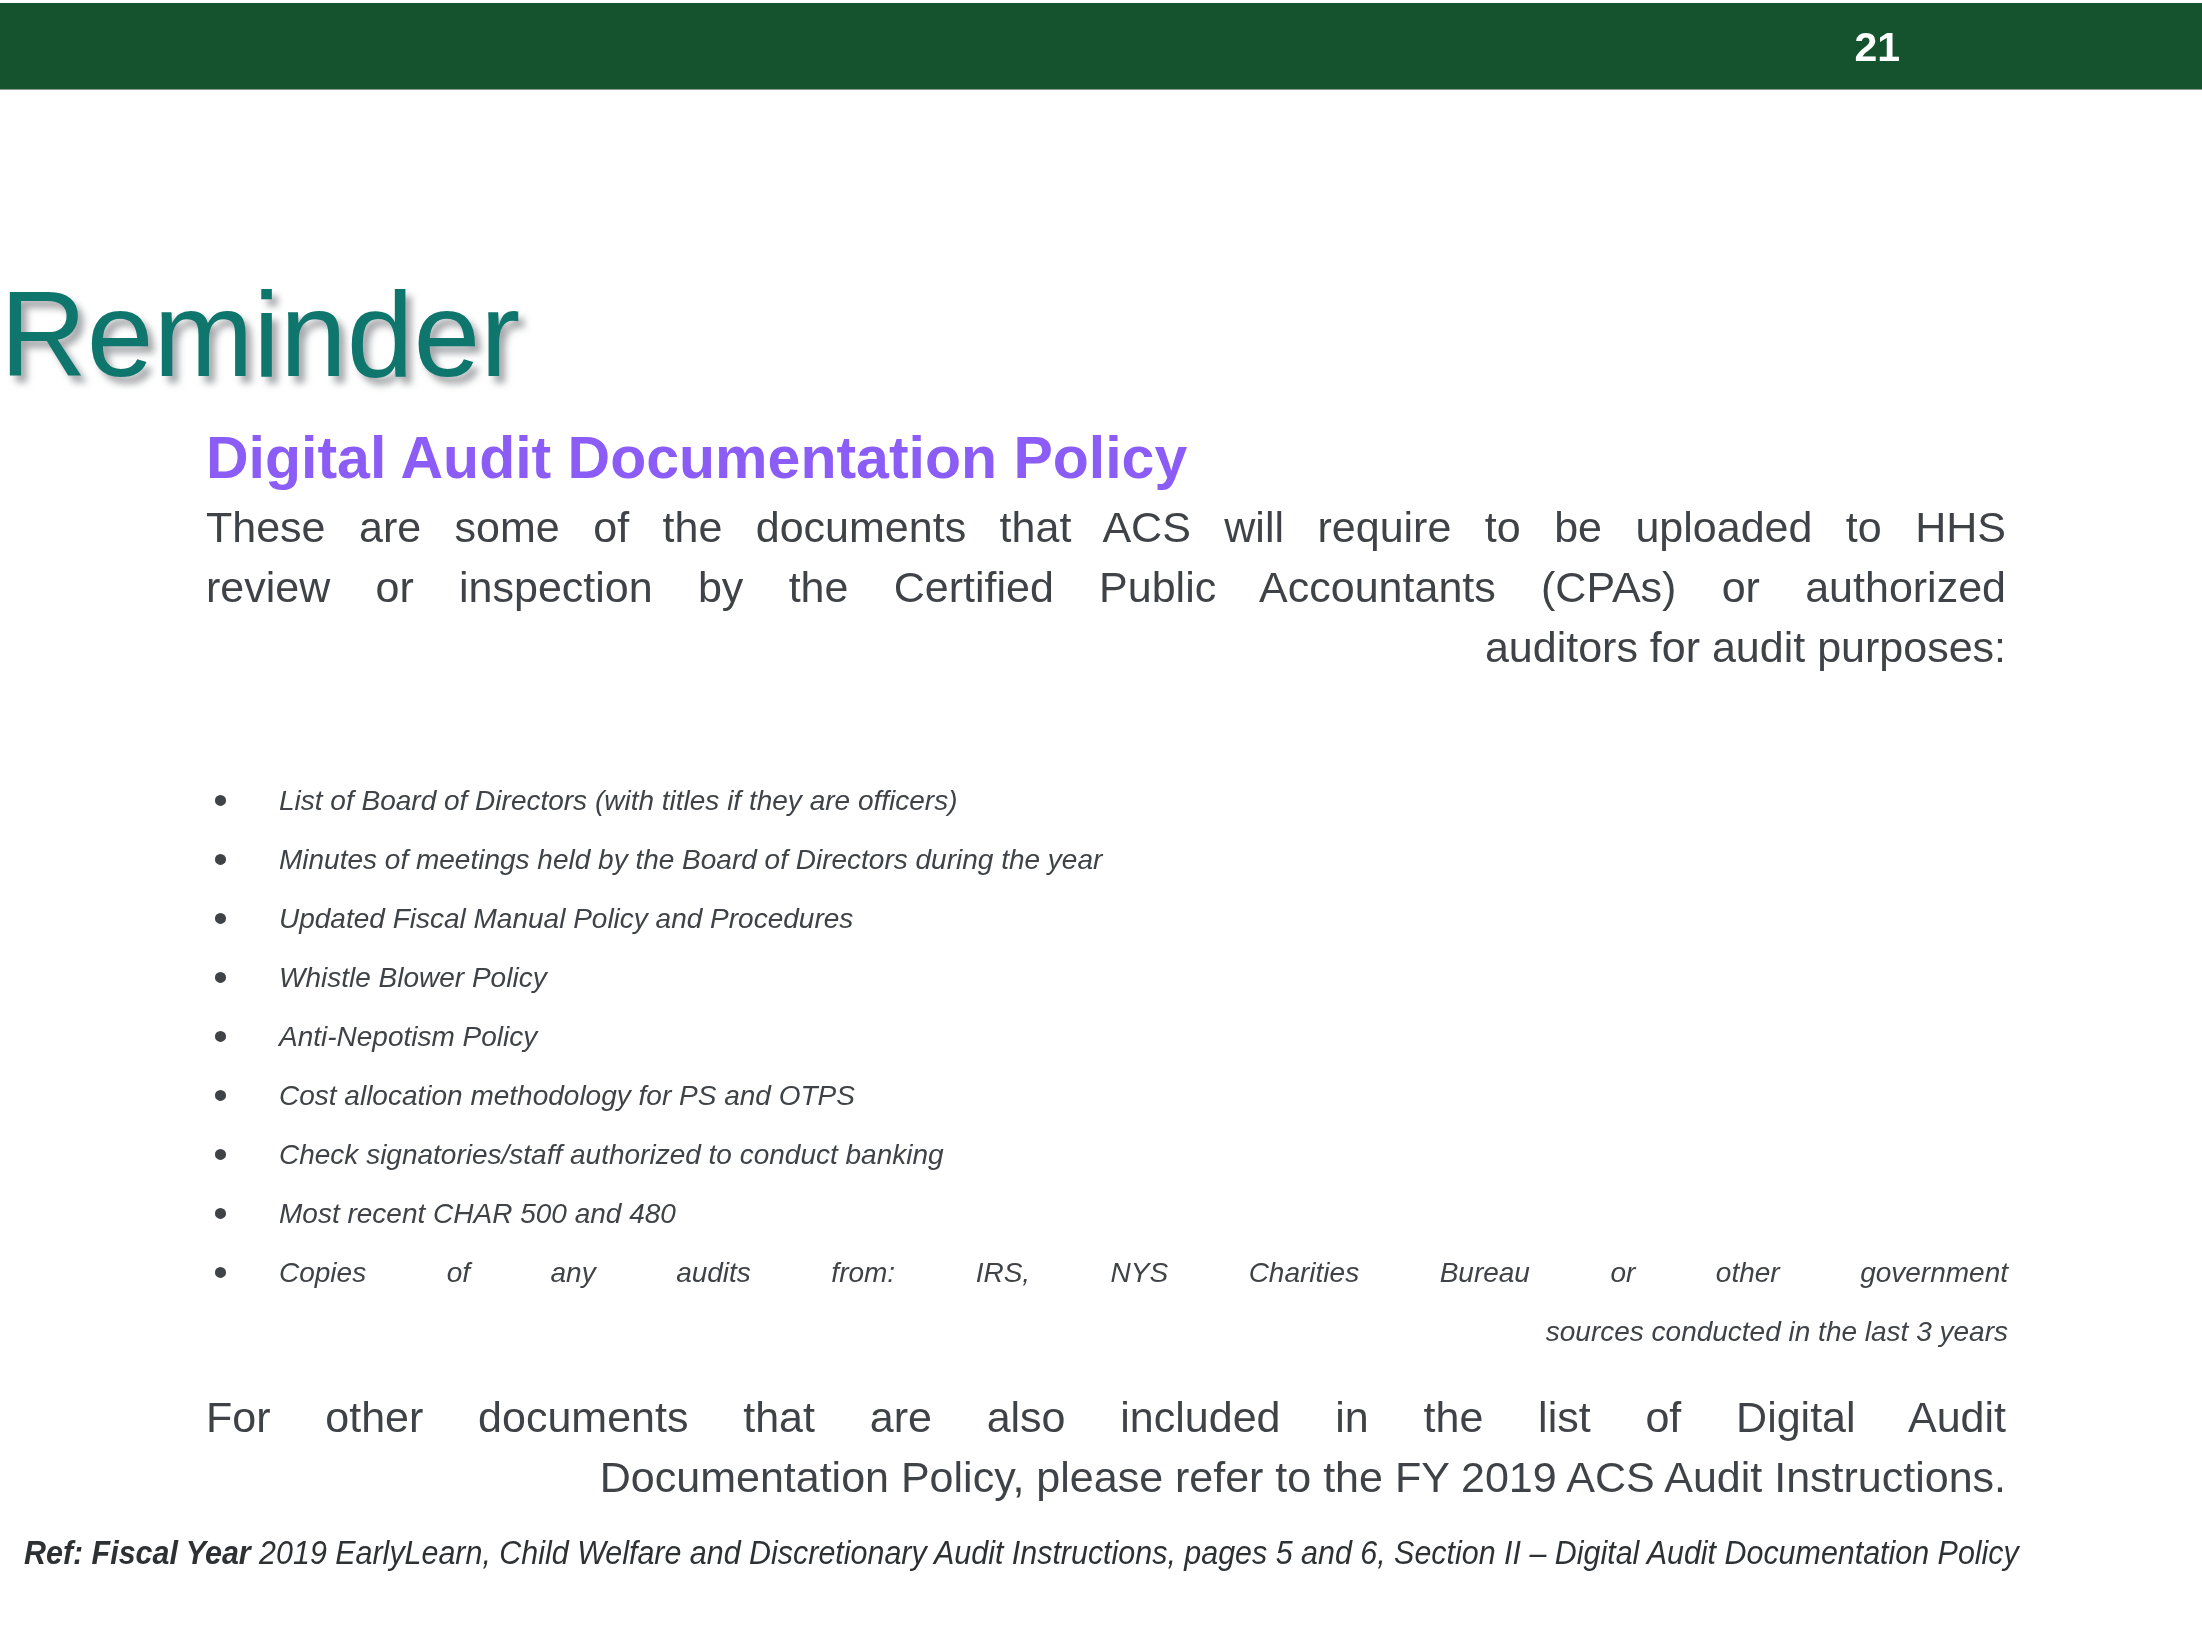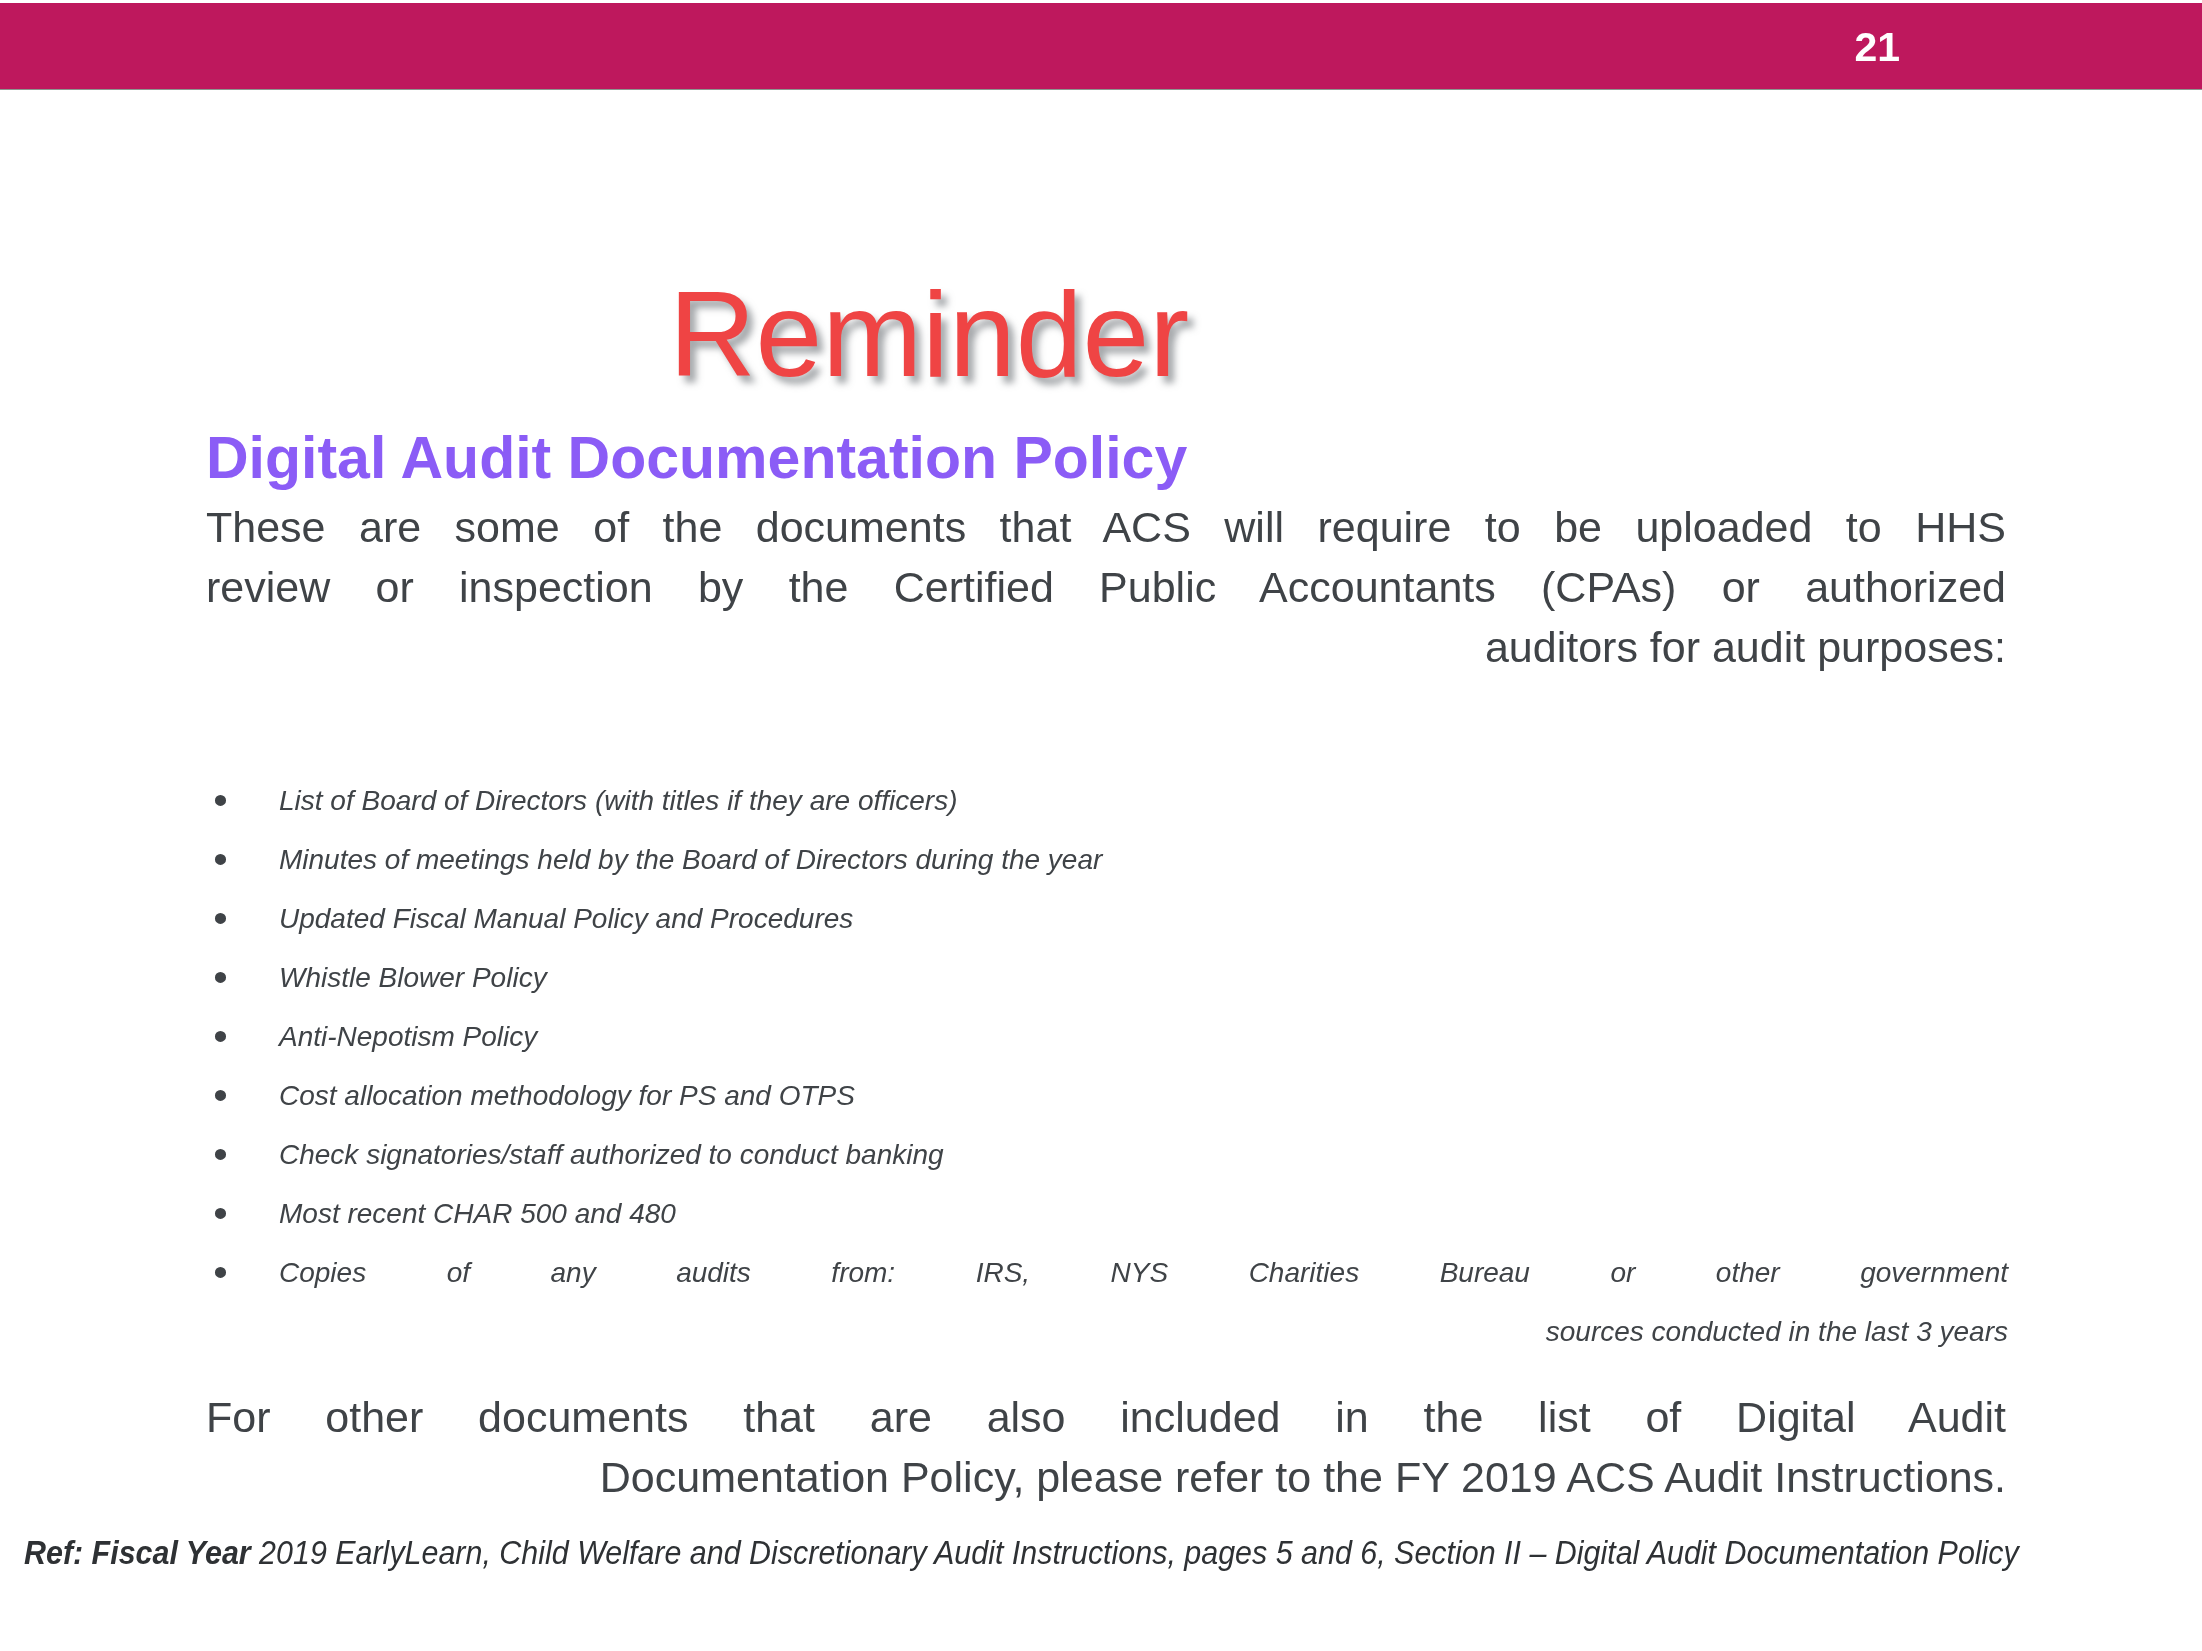--- a/index.html
+++ b/index.html
@@ -6,32 +6,32 @@
   #slide{
     position:relative;
     width:2203px;height:1652px;
     background:#ffffff;
     overflow:hidden;
     font-family:"Liberation Sans", sans-serif;
     color:#3f4347;
   }
   .topbar{
     position:absolute;top:2.6px;left:0;right:0;height:86px;
-    background:#be185d;
+    background:#14532d;
     border-bottom:1.7px solid #8b988f;
   }
   .page-num{
     position:absolute;top:0;right:303px;
     line-height:88px;font-size:41px;font-weight:bold;color:#ffffff;
   }
   .title{
     position:absolute;top:182px;left:0;width:1858px;
-    text-align:center;
+    text-align:left;
     font-size:120px;line-height:1.2;font-weight:400;
-    color:#ef4444;
+    color:#0f766e;
     text-shadow:6px 6.9px 7.7px rgba(90,95,100,0.55);
   }
   .heading{
     position:absolute;top:376px;left:206px;
     font-size:59px;line-height:1.15;font-weight:bold;
     color:#8b5cf6;
   }
   .para{
     position:absolute;left:206px;width:1800px;
     font-size:43px;line-height:60px;

